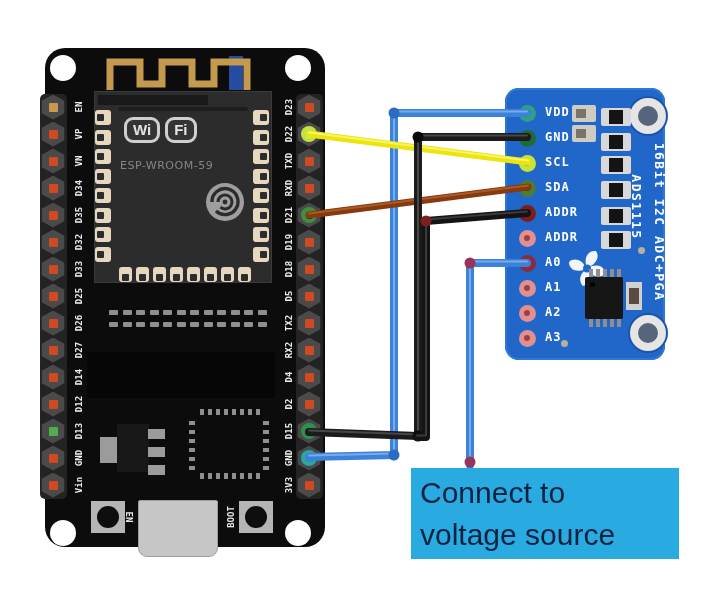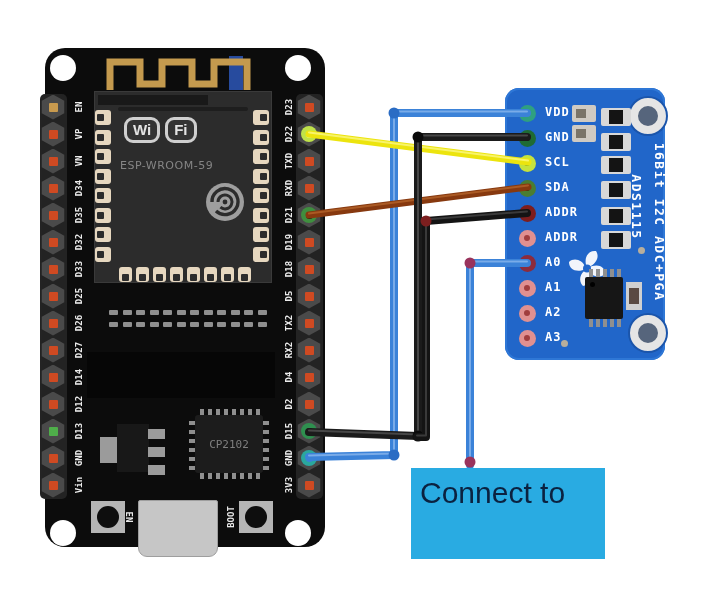--- a/index.html
+++ b/index.html
@@ -54,21 +54,21 @@
   .cap{width:24px;height:17px;background:#cfcac2;border-radius:2px;}
   .cap-core{position:absolute;left:4px;top:4px;width:10px;height:9px;background:#7a7468;}
   #ads-ic{left:585px;top:277px;width:38px;height:42px;background:#161616;border-radius:2px;}
   #ads-ic-dot{left:590px;top:282px;width:5px;height:5px;border-radius:50%;background:#000;}
   #ads-cap2{left:626px;top:282px;width:16px;height:28px;background:#d0d0d0;}
   #ads-cap2-core{left:629px;top:288px;width:10px;height:16px;background:#5a4a42;}
   .via{width:7px;height:7px;border-radius:50%;background:#b8ae9c;}
   .ads-side-text{color:#ffffff;font-family:"DejaVu Sans Mono",monospace;font-weight:bold;font-size:13px;
                  letter-spacing:1.5px;white-space:nowrap;transform:translate(-50%,-50%) rotate(90deg);}
   
-  #note-box{left:411px;top:468px;width:194px;height:91px;background:#29abe2;z-index:10;
+  #note-box{left:411px;top:468px;width:268px;height:91px;background:#29abe2;z-index:10;
             padding:4px 9px;box-sizing:border-box;}
   .note-line{font-size:30px;line-height:42px;color:#0b2240;font-family:"Liberation Sans",sans-serif;}
   #wires{left:0;top:0;z-index:5;pointer-events:none;}
 </style>
 </head>
 <body>
 
 <div id="canvas">
 
   <div class="abs" id="esp-board"></div>
@@ -97,23 +97,20 @@
     <path d="M22,22 m-7,0 a7,7 0 1,1 2.4,5.2" fill="none" stroke="#2c2c2c" stroke-width="3"></path>
     <circle cx="22" cy="22" r="2.4" fill="#2c2c2c"></circle>
   </svg>
 
   <div class="abs" id="black-rect"></div>
   <div class="abs" id="reg-tab"></div>
   <div class="abs" id="reg-body"></div>
   <div class="abs reg-leg" style="top:429px;"></div>
   <div class="abs reg-leg" style="top:447px;"></div>
   <div class="abs reg-leg" style="top:465px;"></div>
-  <div class="abs" id="cp2102">
-    <span>CP2102</span>
-  </div>
 
   <div class="abs btn-plate" style="left:91px;top:501px;">
       <div class="btn-dot"></div>
     </div>
   <div class="abs btn-label" style="left:129px;top:517px;transform:translate(-50%,-50%) rotate(90deg);">EN</div>
   <div class="abs" id="usb"></div>
   <div class="abs btn-plate" style="left:239px;top:501px;">
       <div class="btn-dot"></div>
     </div>
   <div class="abs btn-label" style="left:231px;top:517px;transform:translate(-50%,-50%) rotate(-90deg);">BOOT</div>
@@ -489,14 +486,15 @@
       <path d="M527,211.5 L426,219.5 L426,435.5 L417,435.5" fill="none" stroke="#3a3a3a" stroke-width="2" stroke-linecap="round" stroke-linejoin="round"></path>
       <circle cx="426" cy="221" r="5.5" fill="#7c1f1f"></circle>
       <path d="M527,263 L470,263 L470,465" fill="none" stroke="#3b82d8" stroke-width="8" stroke-linecap="round" stroke-linejoin="round"></path>
       <path d="M527,261.5 L470,261.5 L470,463.5" fill="none" stroke="#79abe8" stroke-width="2" stroke-linecap="round" stroke-linejoin="round"></path>
       <circle cx="470" cy="263" r="5.5" fill="#99335c"></circle>
       <circle cx="470" cy="462" r="5.5" fill="#99335c"></circle>
     </svg>
 
   <div class="abs" id="note-box">
     <div class="note-line">Connect to</div>
+    <div class="note-line">voltage source</div>
   </div>
 </div>
 
 </body></html>

